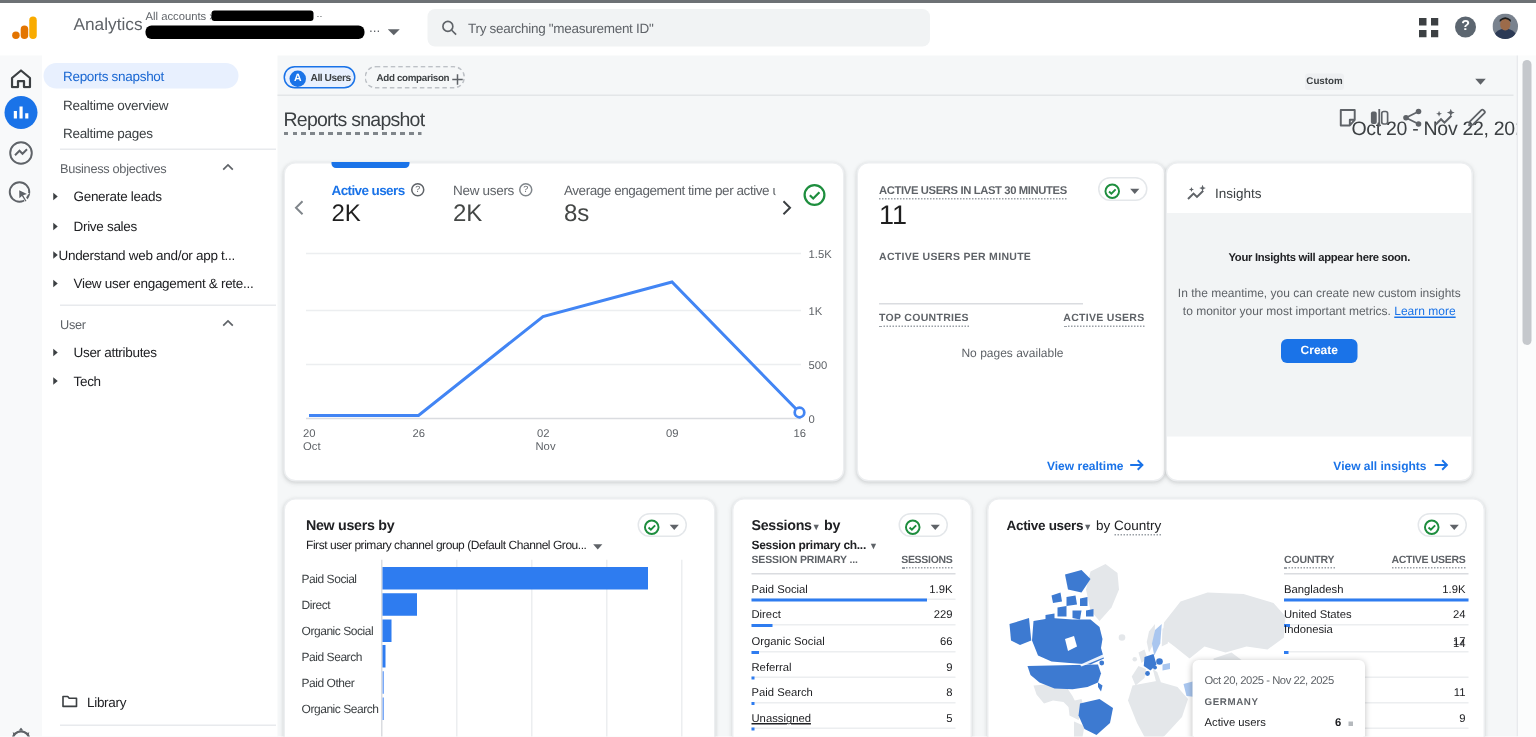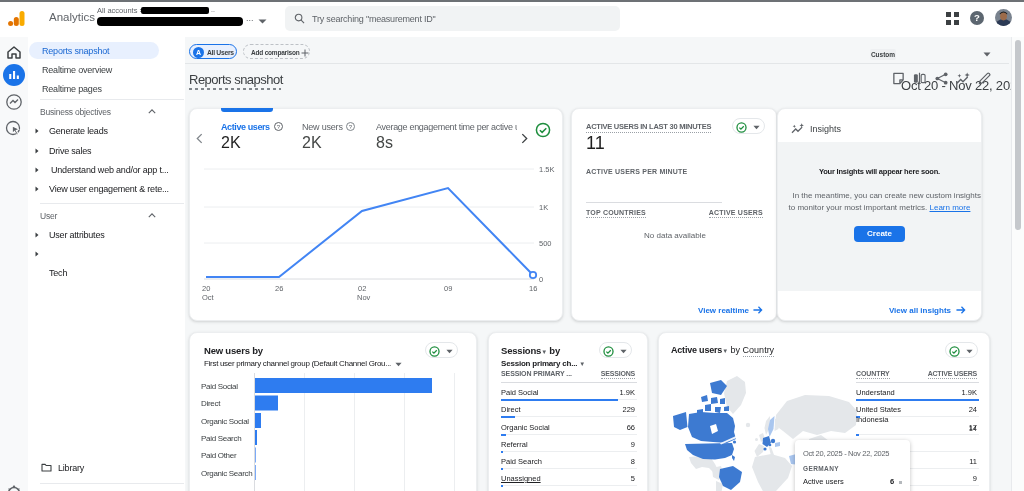--- a/index.html
+++ b/index.html
@@ -108,38 +108,38 @@
       <path d="M0.5 0.5 L3.5 3 L0.5 5.5 Z" fill="#3c4043"></path>
     </svg>
   <div class="navitem" style="left:21px;top:89px;">Generate leads</div>
   <svg class="abs" style="left:7px;top:111px;" width="4" height="6" viewBox="0 0 4 6">
       <path d="M0.5 0.5 L3.5 3 L0.5 5.5 Z" fill="#3c4043"></path>
     </svg>
   <div class="navitem" style="left:21px;top:109px;">Drive sales</div>
   <svg class="abs" style="left:7px;top:130px;" width="4" height="6" viewBox="0 0 4 6">
       <path d="M0.5 0.5 L3.5 3 L0.5 5.5 Z" fill="#3c4043"></path>
     </svg>
-  <div class="navitem" style="left:23px;top:128px;text-align:center;">Understand web and/or app t...</div>
+  <div class="navitem" style="left:11px;top:128px;text-align:center;">Understand web and/or app t...</div>
   <svg class="abs" style="left:7px;top:149px;" width="4" height="6" viewBox="0 0 4 6">
       <path d="M0.5 0.5 L3.5 3 L0.5 5.5 Z" fill="#3c4043"></path>
     </svg>
   <div class="navitem" style="left:21px;top:147px;">View user engagement &amp; rete...</div>
   <div class="abs" style="left:12px;top:166px;width:144px;height:1px;background:#e8eaed;"></div>
   <div class="navitem" style="left:12px;top:174px;font-size:8.5px;color:#5f6368;">User</div>
   <svg class="abs" style="left:120px;top:176px;" width="8" height="5" viewBox="0 0 10 6">
       <path d="M1 5 L5 1 L9 5" fill="none" stroke="#5f6368" stroke-width="1.4"></path>
     </svg>
   <svg class="abs" style="left:7px;top:195px;" width="4" height="6" viewBox="0 0 4 6">
       <path d="M0.5 0.5 L3.5 3 L0.5 5.5 Z" fill="#3c4043"></path>
     </svg>
   <div class="navitem" style="left:21px;top:193px;">User attributes</div>
   <svg class="abs" style="left:7px;top:214px;" width="4" height="6" viewBox="0 0 4 6">
       <path d="M0.5 0.5 L3.5 3 L0.5 5.5 Z" fill="#3c4043"></path>
     </svg>
-  <div class="navitem" style="left:21px;top:212px;margin-top:19px;">Tech</div>
+  <div class="navitem" style="left:21px;top:212px;">Tech</div>
 
   <svg class="abs" style="left:13px;top:426px;" width="11" height="9" viewBox="0 0 12 10">
       <path d="M1 1.5 L4.5 1.5 L5.6 2.8 L11 2.8 L11 8.8 L1 8.8 Z" fill="none" stroke="#3c4043" stroke-width="1.2" stroke-linejoin="round"></path>
     </svg>
   <div class="navitem" style="left:30px;top:426px;">Library</div>
   <div class="abs" style="left:12px;top:446px;width:144px;height:1px;background:#e8eaed;"></div>
 </div>
 
 <div class="abs" style="left:185px;top:37px;width:826px;height:454px;background:#f5f7f8;"></div>
 
@@ -234,21 +234,21 @@
   </svg>
 </div>
 
 <div class="card" style="left:571px;top:108px;width:206px;height:213px;">
   <div class="abs caphead dotted" style="left:14px;top:13px;font-size:7.5px;letter-spacing:-0.25px;">ACTIVE USERS IN LAST 30 MINUTES</div>
   <div class="abs nw" style="left:14px;top:25px;font-size:18px;line-height:18px;color:#1f1f1f;">11</div>
   <div class="abs caphead" style="left:14px;top:59px;">ACTIVE USERS PER MINUTE</div>
   <div class="abs" style="left:14px;top:93px;width:136px;height:1px;background:#dadce0;"></div>
   <div class="abs caphead dotted" style="left:14px;top:100px;">TOP COUNTRIES</div>
   <div class="abs caphead dotted" style="right:13px;top:100px;">ACTIVE USERS</div>
-  <div class="abs" style="left:0;top:122px;width:206px;text-align:center;font-size:8px;color:#5f6368;">No data available</div>
+  <div class="abs" style="left:0;top:122px;width:206px;text-align:center;font-size:8px;color:#5f6368;">No pages available</div>
   <div class="abs nw" style="right:27px;top:197px;font-size:8px;font-weight:bold;color:#1a73e8;">View realtime</div>
   <svg class="abs" style="right:13px;top:196px;" width="10" height="10" viewBox="0 0 11 10">
       <path d="M0.5 5 H9.5 M6 1.5 L9.5 5 L6 8.5" fill="none" stroke="#1a73e8" stroke-width="1.4"></path>
     </svg>
 
   <div class="abs" style="left:160px;top:9px;width:33px;height:16px;border:1px solid #e4e7ea;border-radius:9px;background:#fff;">
     <svg class="abs" style="left:3px;top:2.5px;" width="11" height="11" viewBox="0 0 17 17">
       <circle cx="8.5" cy="8.5" r="7" fill="#fff" stroke="#1e8e3e" stroke-width="2"></circle>
       <path d="M5.2 8.7 L7.6 11 L12 6.6" fill="none" stroke="#1e8e3e" stroke-width="2"></path>
     </svg>
@@ -260,21 +260,21 @@
 
 <div class="card" style="left:777px;top:108px;width:205px;height:213px;">
   <svg class="abs" style="left:13px;top:14px;" width="14" height="12" viewBox="0 0 15 13">
     <path d="M1 10.5 L5 6.5 L7.5 9 L12 4.5" fill="none" stroke="#5f6368" stroke-width="1.4"></path>
     <path d="M11.5 0.2 l0.7 1.7 1.7 0.7 -1.7 0.7 -0.7 1.7 -0.7 -1.7 -1.7 -0.7 1.7 -0.7 Z" fill="#5f6368"></path>
     <path d="M3.5 1.8 l0.5 1.3 1.3 0.5 -1.3 0.5 -0.5 1.3 -0.5 -1.3 -1.3 -0.5 1.3 -0.5 Z" fill="#5f6368"></path>
   </svg>
   <div class="abs nw" style="left:32px;top:15px;font-size:9px;color:#3c4043;">Insights</div>
   <div class="abs" style="left:0;top:33px;width:203px;height:149px;background:#f2f4f5;"></div>
   <div class="abs nw" style="left:0;top:58px;width:203px;text-align:center;font-size:7.5px;letter-spacing:-0.2px;font-weight:bold;color:#202124;">Your Insights will appear here soon.</div>
-  <div class="abs nw" style="left:0;top:82px;width:203px;text-align:right;font-size:8px;color:#5f6368;">In the meantime, you can create new custom insights</div>
+  <div class="abs nw" style="left:0;top:82px;width:203px;text-align:center;font-size:8px;color:#5f6368;">In the meantime, you can create new custom insights</div>
   <div class="abs nw" style="left:0;top:94px;width:203px;text-align:center;font-size:8px;color:#5f6368;">to monitor your most important metrics. <span style="color:#1a73e8;text-decoration:underline;">Learn more</span></div>
   <div class="abs" style="left:76px;top:117px;width:51px;height:16px;background:#1a73e8;border-radius:4px;color:#fff;font-size:8px;font-weight:bold;text-align:center;line-height:16px;">Create</div>
   <div class="abs nw" style="right:30px;top:197px;font-size:8px;font-weight:bold;color:#1a73e8;">View all insights</div>
   <svg class="abs" style="right:15px;top:196px;" width="10" height="10" viewBox="0 0 11 10">
       <path d="M0.5 5 H9.5 M6 1.5 L9.5 5 L6 8.5" fill="none" stroke="#1a73e8" stroke-width="1.4"></path>
     </svg>
 </div>
 
 <div class="card" style="left:189px;top:332px;width:288px;height:200px;">
   <div class="abs nw" style="left:14px;top:12px;font-size:9.5px;font-weight:bold;letter-spacing:-0.2px;color:#202124;">New users by</div>
@@ -441,21 +441,21 @@
       <path d="M112 74 L117 73 L117 77 L112 78 Z"></path>
 
       <path d="M126 87 L137 84 L142 90 L137 96 L128 95 Z"></path>
     </g>
   </svg>
 
   <div class="abs caphead dotted" style="left:197px;top:37px;letter-spacing:-0.1px;">COUNTRY</div>
   <div class="abs caphead dotted" style="right:12px;top:37px;letter-spacing:-0.2px;">ACTIVE USERS</div>
   <div class="abs" style="left:197px;top:49px;width:123px;height:1px;background:#dadce0;"></div>
 
-  <div class="row" style="left:197px;top:55px;">Understand</div>
+  <div class="row" style="left:197px;top:55px;">Bangladesh</div>
   <div class="row" style="right:12px;top:55px;">1.9K</div>
   <div class="abs" style="left:197px;top:66px;width:123px;height:1px;background:#eceef0;"></div>
   <div class="abs" style="left:197px;top:65.5px;width:123px;height:2.5px;background:#2e7cf0;"></div>
 
   <div class="row" style="left:197px;top:72px;">United States</div>
   <div class="row" style="right:12px;top:72px;padding-left:12px;">24</div>
   <div class="abs" style="left:197px;top:83px;width:123px;height:1px;background:#eceef0;"></div>
   <div class="abs" style="left:197px;top:82.5px;width:4px;height:2.5px;background:#2e7cf0;"></div>
 
   <div class="row" style="left:197px;top:82px;">Indonesia</div>

